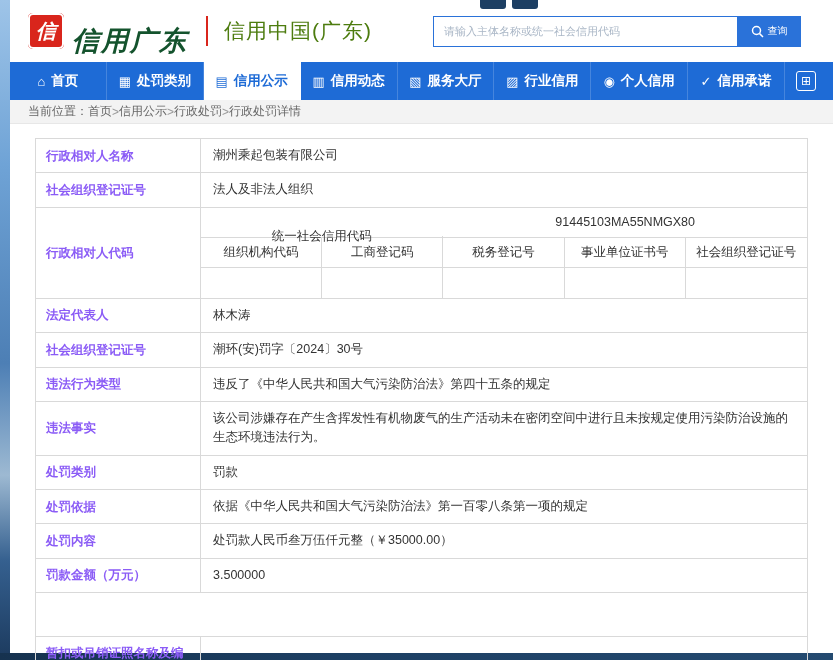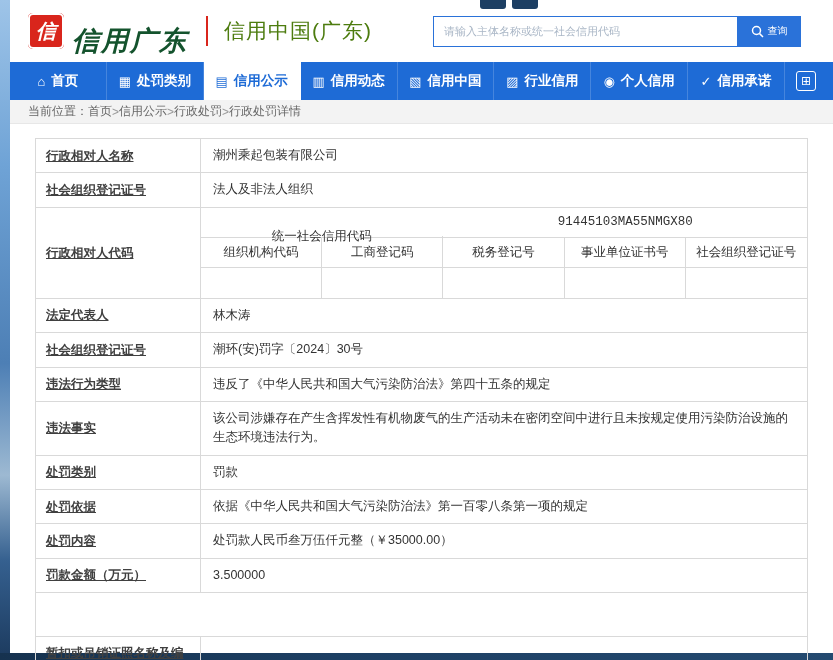--- a/index.html
+++ b/index.html
@@ -74,35 +74,35 @@
     height:24px; background:#f3f3f3; display:flex; align-items:center;
     padding:0 18px; font-size:12px; color:#666; border-bottom:1px solid #e7e7e7;
   }
   .breadcrumb a { color:#666; text-decoration:none; cursor:pointer; }
   .breadcrumb .sep { color:#999; }
 
   
   .detail { margin:14px 25px 0 25px; border:1px solid #d9d9d9; border-bottom:none; font-size:12.5px; color:#333; }
   .trow { display:flex; border-bottom:1px solid #d9d9d9; min-height:31px; }
   .tlabel {
-    width:165px; flex:0 0 165px; padding:7px 10px; font-weight:600; color:#404040;
-    border-right:1px solid #d9d9d9; display:flex; align-items:center; line-height:1.45;text-decoration:underline;
+    width:165px; flex:0 0 165px; padding:7px 10px; font-weight:600; color:#8b5cf6;
+    border-right:1px solid #d9d9d9; display:flex; align-items:center; line-height:1.45;
   }
   .tvalue { flex:1; padding:7px 12px; display:flex; align-items:center; line-height:1.55; }
   .tvalue.no-pad { padding:0; display:block; }
 
   .code-table { width:100%; }
   .code-row { display:flex; border-bottom:1px solid #d9d9d9; height:30px; }
   .code-row:last-child { border-bottom:none; }
   .code-cell {
     display:flex; align-items:center; justify-content:center;
     border-right:1px solid #d9d9d9; font-size:12.5px;
   }
   .code-cell:last-child { border-right:none; }
-  .w40 { width:40%;margin-top:28px; } .w60 { width:60%;font-family:Liberation Mono, monospace; } .w20 { width:20%; }
+  .w40 { width:40%;margin-top:28px; } .w60 { width:60%; } .w20 { width:20%; }
 </style>
 </head>
 <body>
 
 <div class="bg-strip"></div>
 <div class="bg-bottom"></div>
 
 <div class="page">
 
   <div class="header">
@@ -142,21 +142,21 @@
     <div class="nav-item active">
       <span class="nav-icon">▤</span>
       <span>信用公示</span>
     </div>
     <div class="nav-item">
       <span class="nav-icon">▥</span>
       <span>信用动态</span>
     </div>
     <div class="nav-item">
       <span class="nav-icon">▧</span>
-      <span>信用中国</span>
+      <span>服务大厅</span>
     </div>
     <div class="nav-item">
       <span class="nav-icon">▨</span>
       <span>行业信用</span>
     </div>
     <div class="nav-item">
       <span class="nav-icon">◉</span>
       <span>个人信用</span>
     </div>
     <div class="nav-item">

